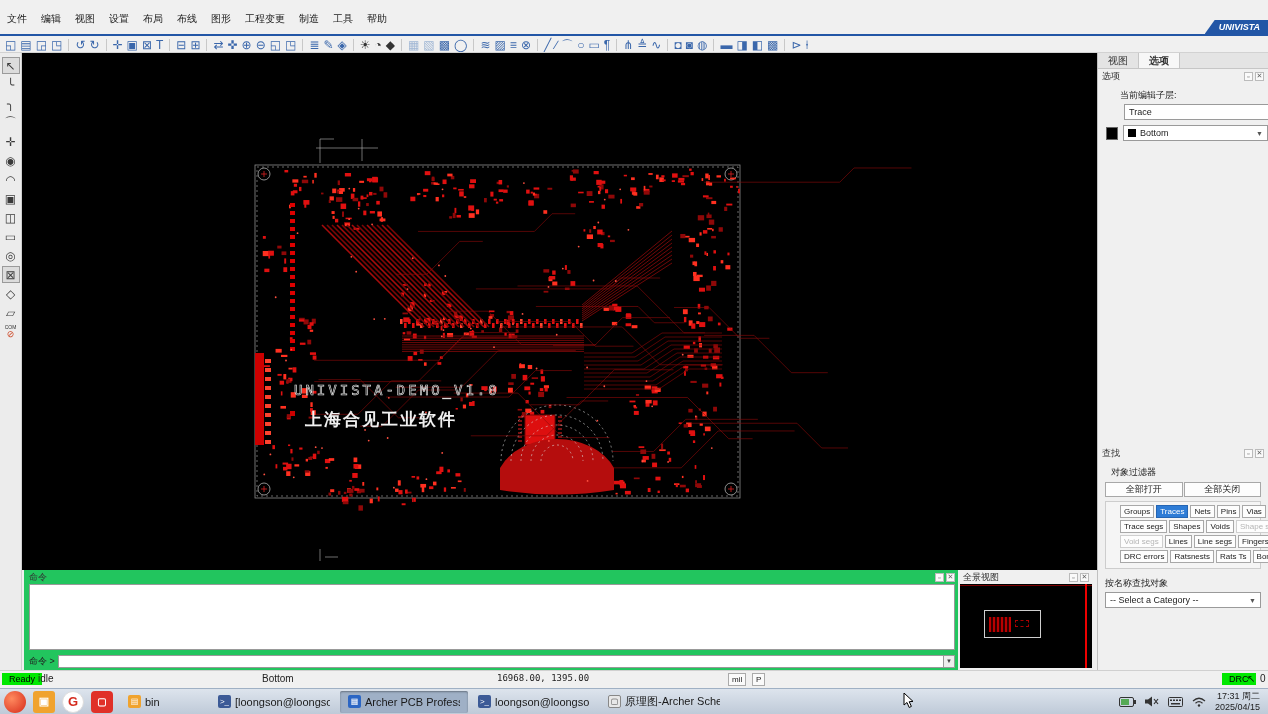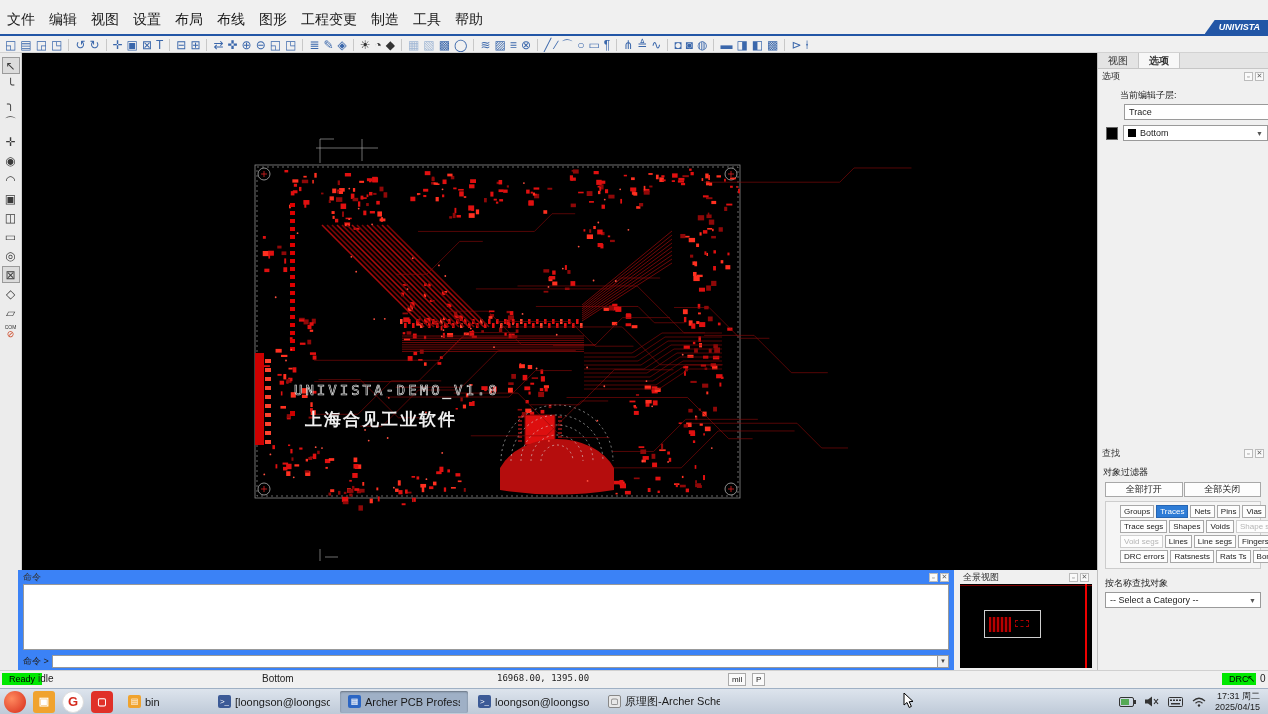--- a/index.html
+++ b/index.html
@@ -12,21 +12,21 @@
     background:#4e4e4e; color:#fff; display:flex; align-items:center; }
   .titlebar .title { flex:1; text-align:center; font-size:11px; font-weight:bold; }
   .win-controls { display:flex; height:100%; }
   .win-btn { width:22px; height:100%; display:flex; align-items:center; justify-content:center;
     font-size:9px; color:#fff; }
   .win-btn.close { background:#d75a41; }
 
   
   .menubar { position:absolute; top:18px; left:0; width:100%; height:18px;
     background:#f0f0f0; border-bottom:2px solid #2256a6; display:flex; align-items:center; }
-  .menu-item { font-size:14px; color:#1a1a1a; padding:0 7px; height:31px; line-height:16px; }
+  .menu-item { font-size:10px; color:#1a1a1a; padding:0 7px; height:31px; line-height:16px; }
   .brand-badge { position:absolute; right:0; bottom:0; height:14px; padding:0 8px 0 14px;
     background:#2256a6; color:#fff; font-size:9px; font-weight:bold; font-style:italic;
     line-height:14px; clip-path:polygon(10px 0,100% 0,100% 100%,0 100%); }
 
   
   .toolbar { position:absolute; top:38px; left:0; width:100%; height:15px;
     background:#f0f0f0; border-bottom:1px solid #d2d2d2; display:flex; align-items:center;
     padding-left:3px; }
   .tb-icon { font-size:12px; line-height:14px; color:#3a67ab; margin:0 2px; cursor:default; }
   .tb-icon.dark { color:#333; }
@@ -71,21 +71,21 @@
   .rp-btn { flex:1; height:15px; background:#fdfdfd; border:1px solid #a8a8a8; font-size:9px;
     color:#222; display:flex; align-items:center; justify-content:center; }
   .filter-box { margin:4px 7px 0 7px; border:1px solid #cdcdcd; background:#f5f5f5; padding:3px 2px; }
   .filter-row { display:flex; gap:2px; margin-bottom:2px; justify-content:flex-start; flex-wrap:nowrap;padding-left:12px; }
   .f-btn { font-size:8px; padding:1px 3px; background:#fdfdfd; border:1px solid #a8a8a8;
     color:#222; white-space:nowrap; }
   .f-btn.active { background:#2e7cd6; border-color:#2565b3; color:#fff; }
   .f-btn.disabled { color:#b5b5b5; border-color:#cfcfcf; }
 
   
-  .command-panel { position:absolute; top:570px; left:18px; width:936px; height:100px; background:#3b82f6; }
+  .command-panel { position:absolute; top:570px; left:24px; width:936px; height:100px; background:#22c55e; }
   .panel-header { display:flex; align-items:center; height:14px; padding:0 5px; font-size:9px; color:#333; }
   .panel-header .hdr-icons { margin-left:auto; display:flex; gap:2px; }
   .cmd-textarea { position:absolute; top:14px; left:5px; width:926px; height:66px;
     background:#fff; border:1px solid #999; resize:none; font-family:"DejaVu Sans Mono", monospace;
     font-size:10px; }
   .cmd-input-row { position:absolute; top:84px; left:5px; width:926px; height:14px;
     display:flex; align-items:center; }
   .cmd-prompt { font-size:9px; color:#222; margin-right:3px; white-space:nowrap; }
   .cmd-input { flex:1; height:13px; border:1px solid #999; background:#fff; font-size:9px;
     font-family:"DejaVu Sans Mono", monospace; }
@@ -1047,21 +1047,21 @@
     </div>
 
     <div class="find-section">
       <div class="rp-header">
         <span>查找</span>
         <span class="hdr-icons">
           <span class="hdr-ic">▫</span>
           <span class="hdr-ic">✕</span>
         </span>
       </div>
-      <div class="rp-label" style="margin-left:5px;">对象过滤器</div>
+      <div class="rp-label" style="margin-left:13px;">对象过滤器</div>
       <div class="btn-row">
         <div class="rp-btn">全部打开</div>
         <div class="rp-btn">全部关闭</div>
       </div>
       <div class="filter-box">
           <div class="filter-row">
             <div class="f-btn">Groups</div>
             <div class="f-btn active">Traces</div>
             <div class="f-btn">Nets</div>
             <div class="f-btn">Pins</div>

